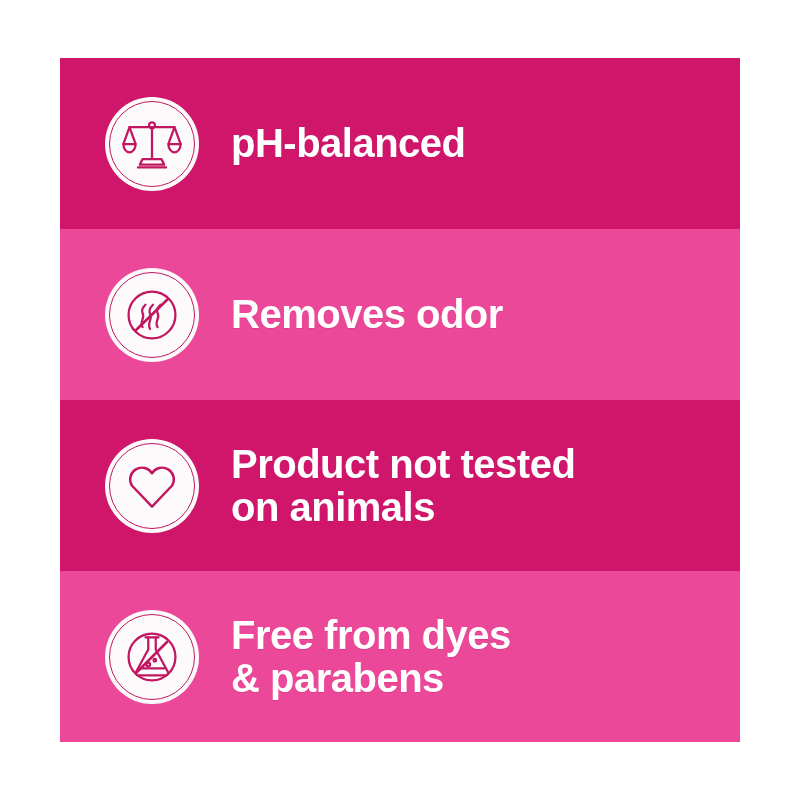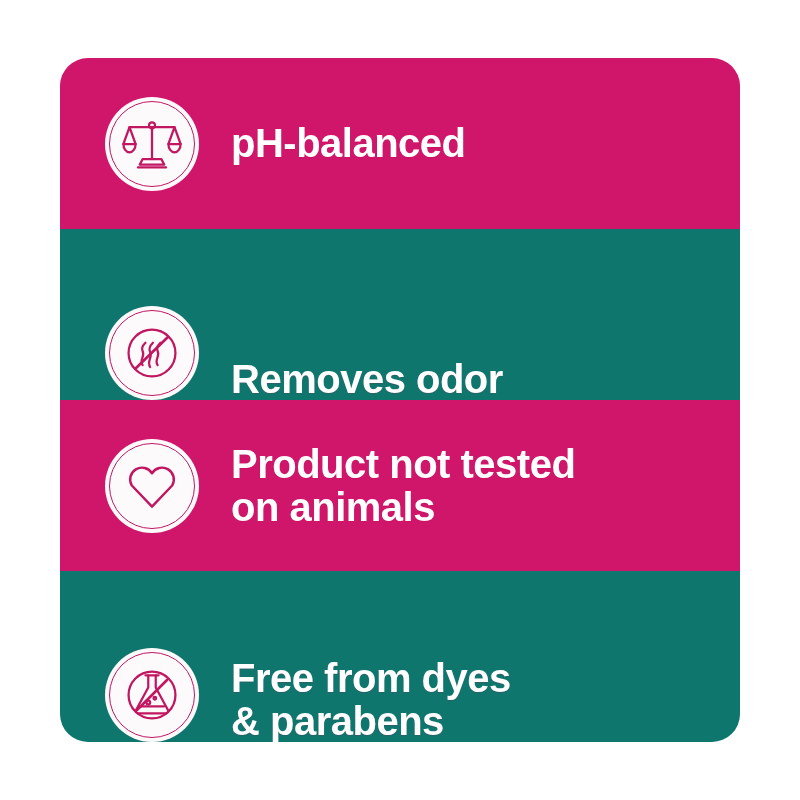--- a/index.html
+++ b/index.html
@@ -14,34 +14,33 @@
 
   #feature-panel {
     position: absolute;
     left: 60px;
     top: 58px;
     width: 680px;
     height: 684px;
     display: flex;
     flex-direction: column;
     overflow: hidden;
-    border-radius: 28px;
   }
 
   .feature-row {
     display: flex;
     align-items: center;
     box-sizing: border-box;
     padding-left: 45px;
     flex: 1 1 0;
     min-height: 0;
   }
 
   .feature-row.tone-dark  { background: #d0166a; }
-  .feature-row.tone-light { background: #0f766e; align-items: flex-end; }
+  .feature-row.tone-light { background: #ec4899; }
 
   .icon-badge {
     flex: 0 0 auto;
     width: 94px;
     height: 94px;
     border-radius: 50%;
     background: #fdfafb;
     position: relative;
     display: flex;
     align-items: center;

